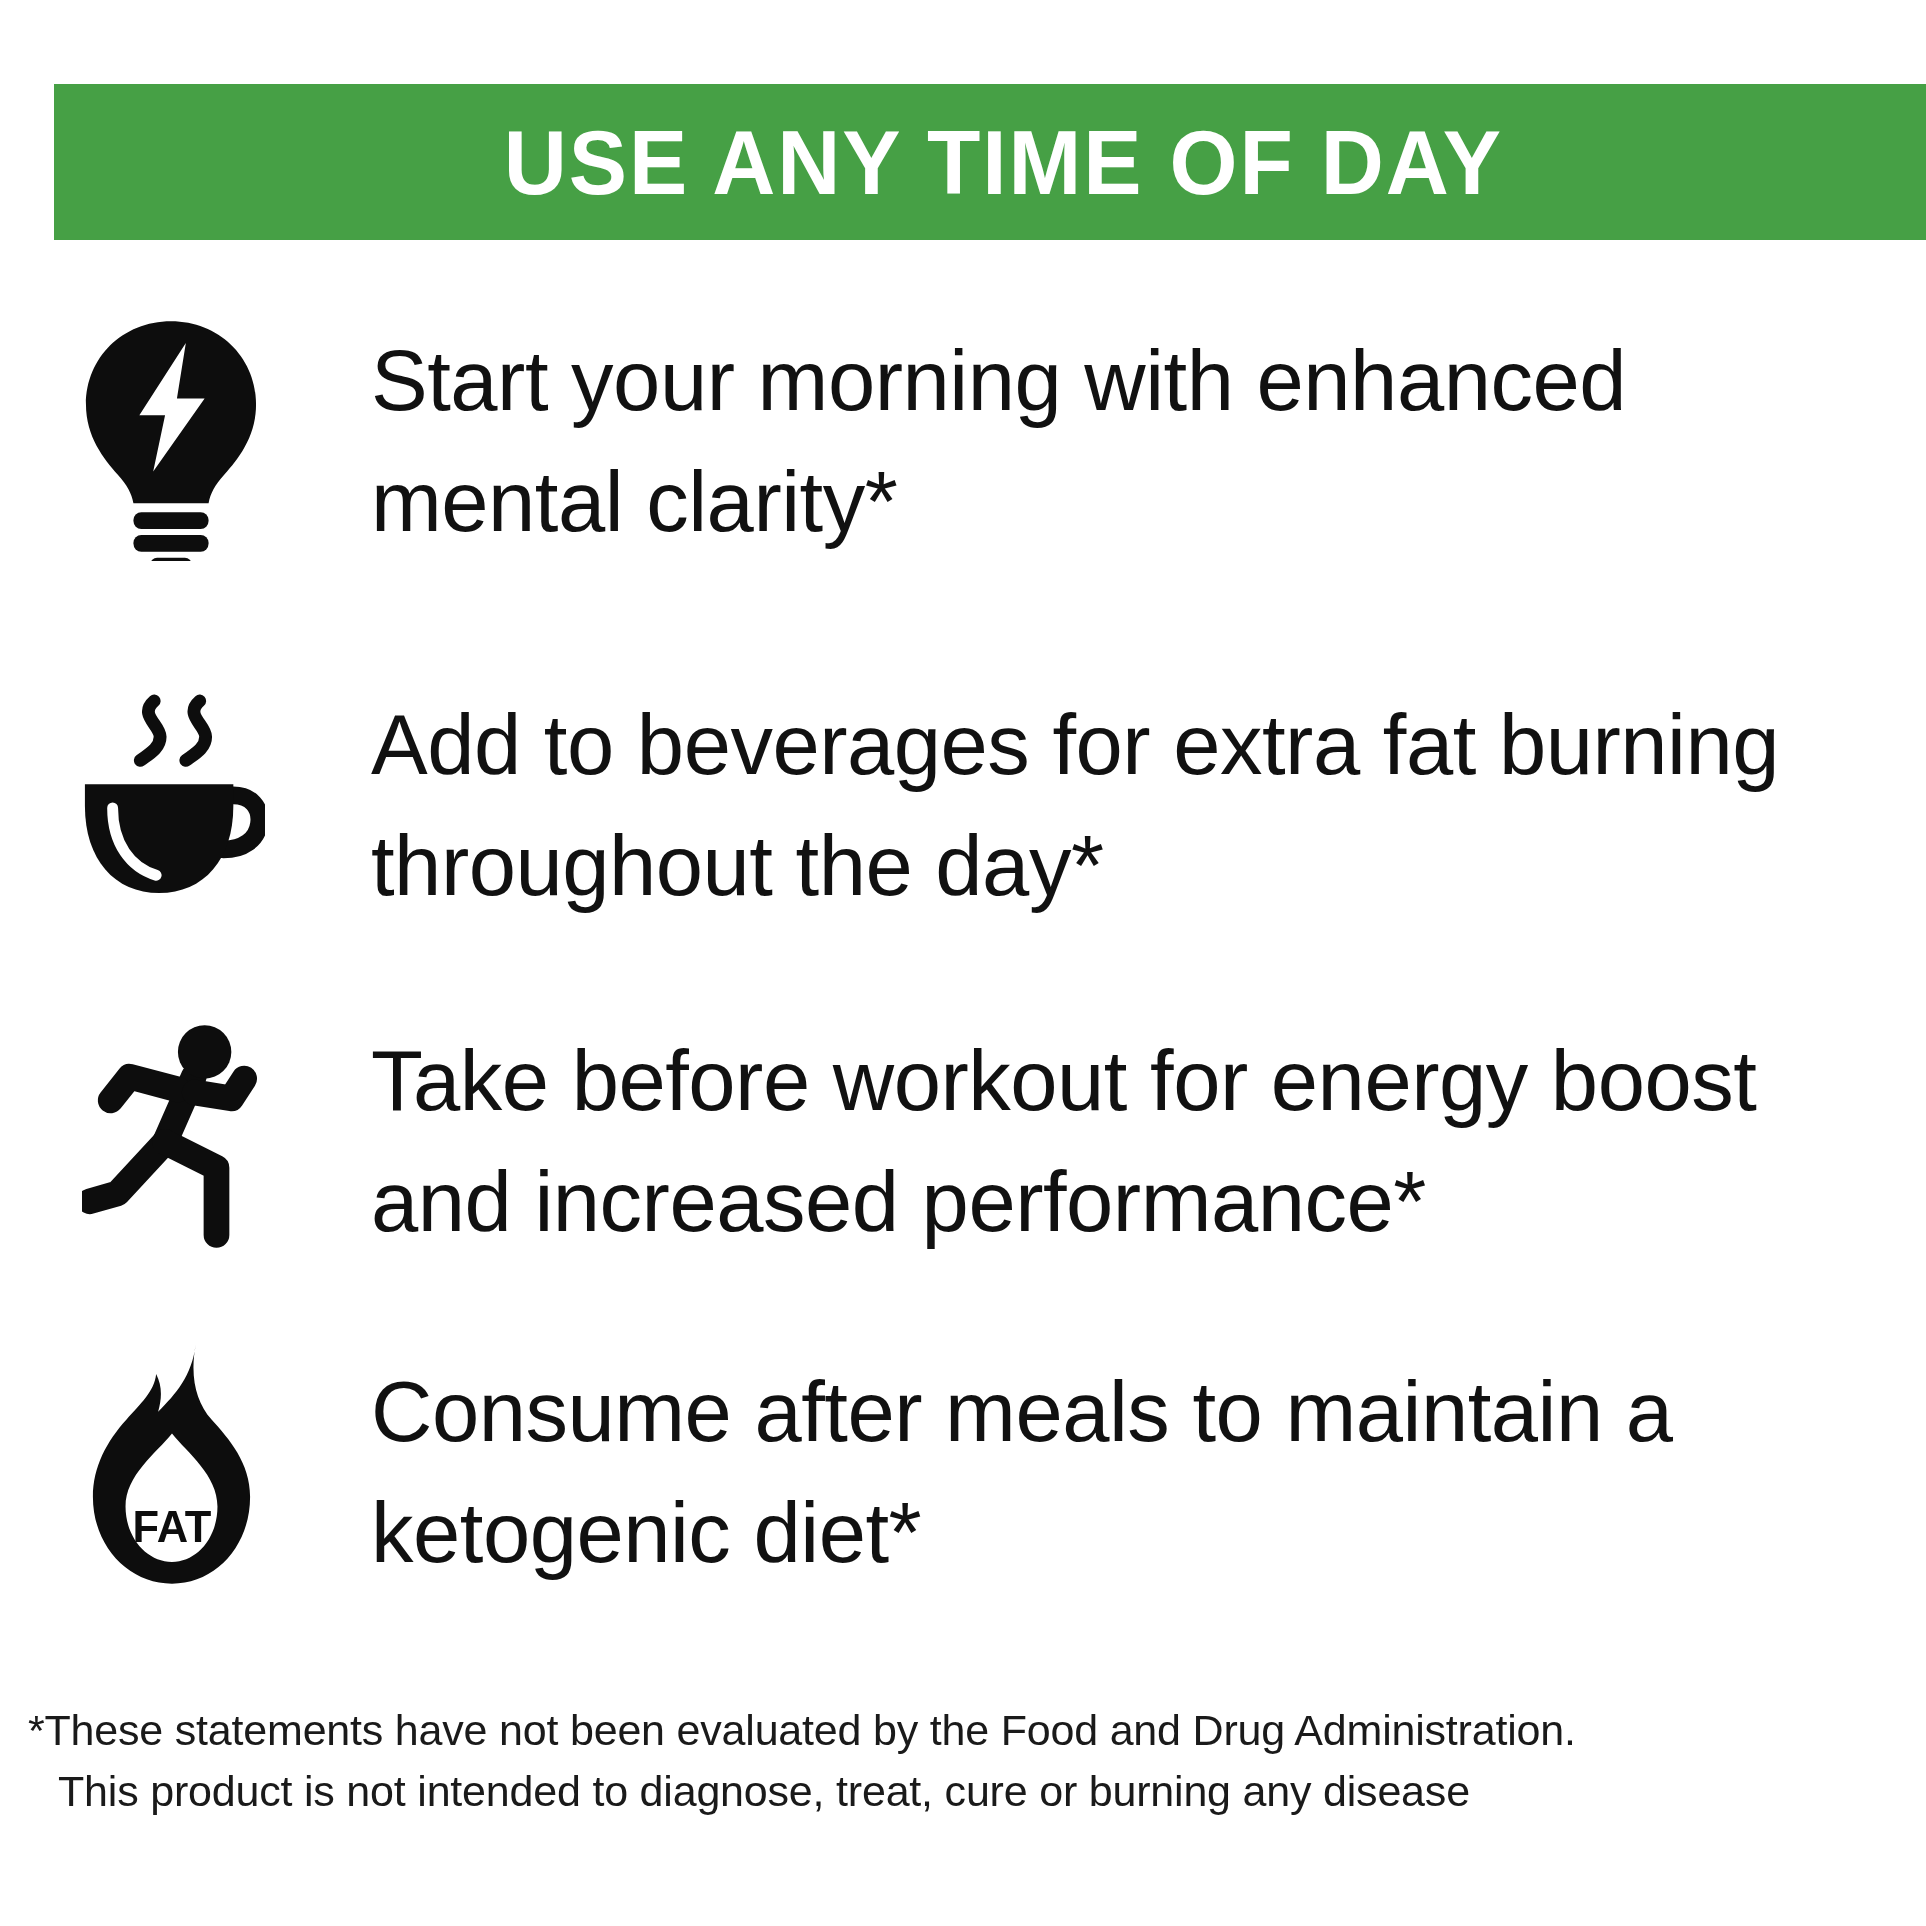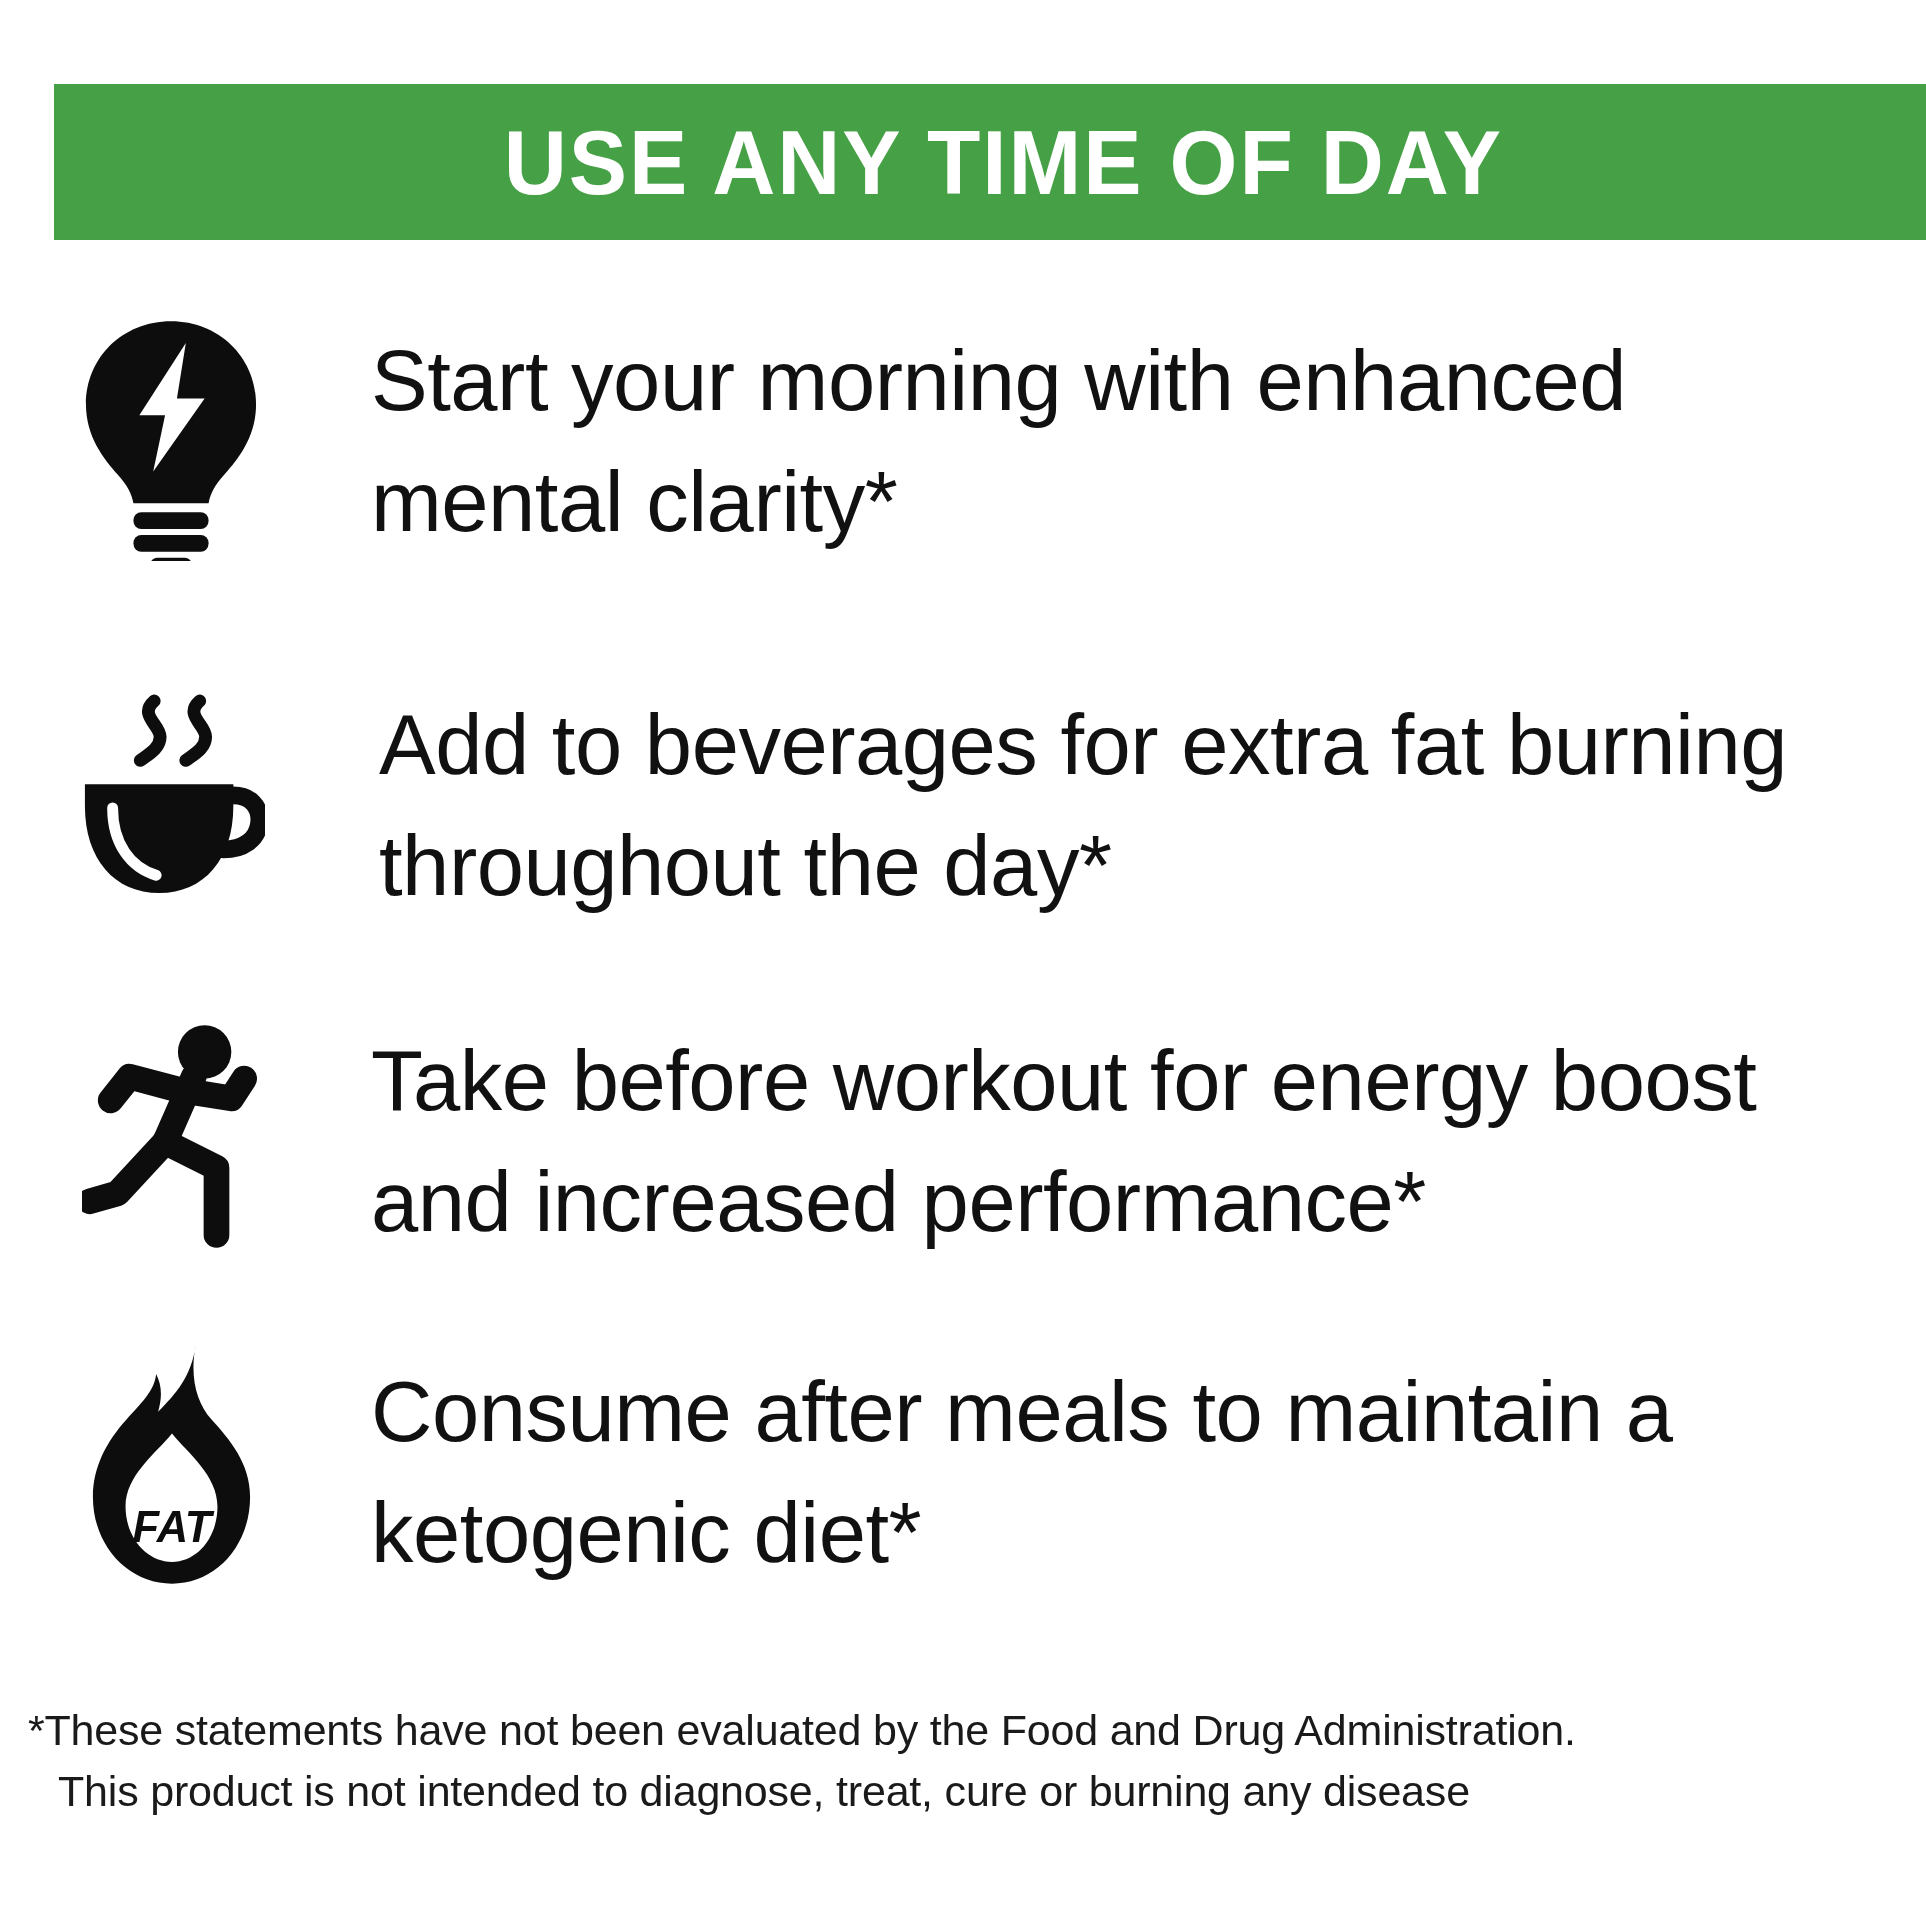--- a/index.html
+++ b/index.html
@@ -73,23 +73,23 @@
     line-height: 1.42;
     color: #111111;
     font-weight: 400;
     letter-spacing: -0.5px;
   }
 
   
   .row-1 .row-icon { top: 6px; }
   .row-2 .row-icon { top: 30px; }
   .row-3 .row-icon { top: 30px; }
-  .row-4 .row-icon { top: 24px; font-style: italic; }
-
-  .row-2 .row-text { top: 51px; margin-left: 8px; }
+  .row-4 .row-icon { top: 24px; }
+
+  .row-2 .row-text { top: 51px; }
   .row-3 .row-text { top: 50px; }
   .row-4 .row-text { top: 44px; }
 
   
   .disclaimer {
     position: absolute;
     left: 28px;
     top: 1700px;
     width: 1861px;
     font-size: 43px;

